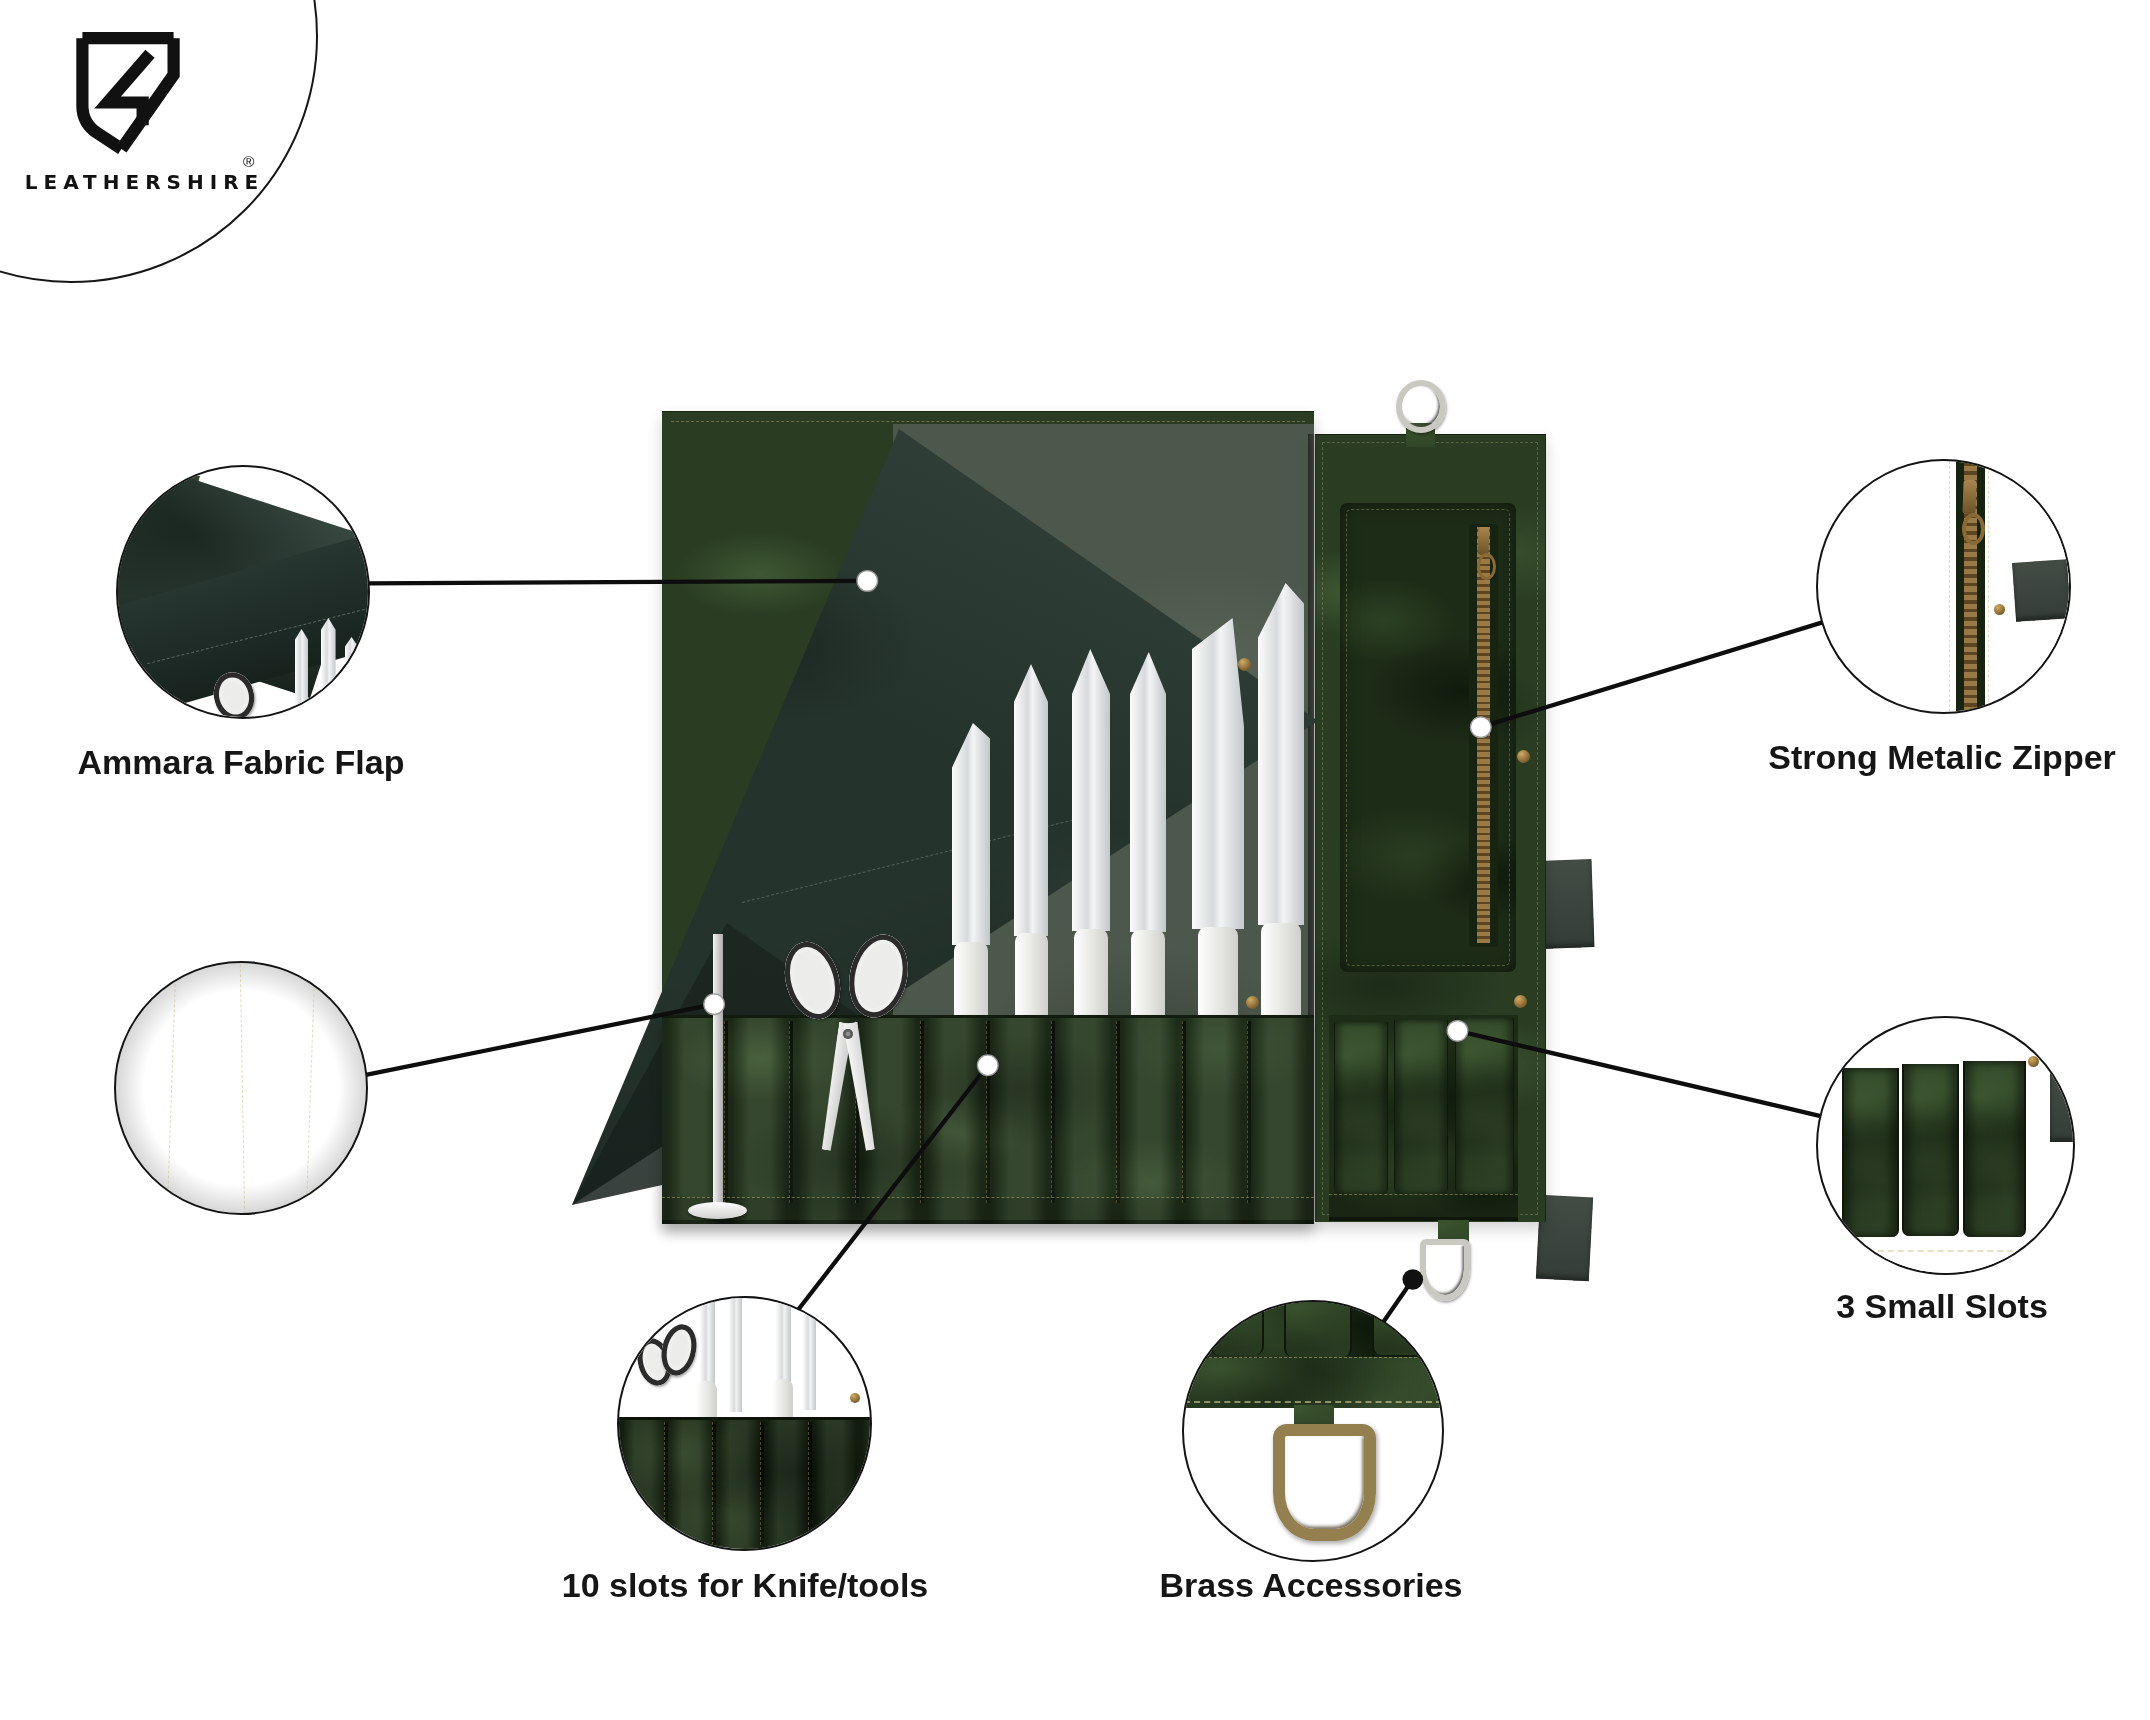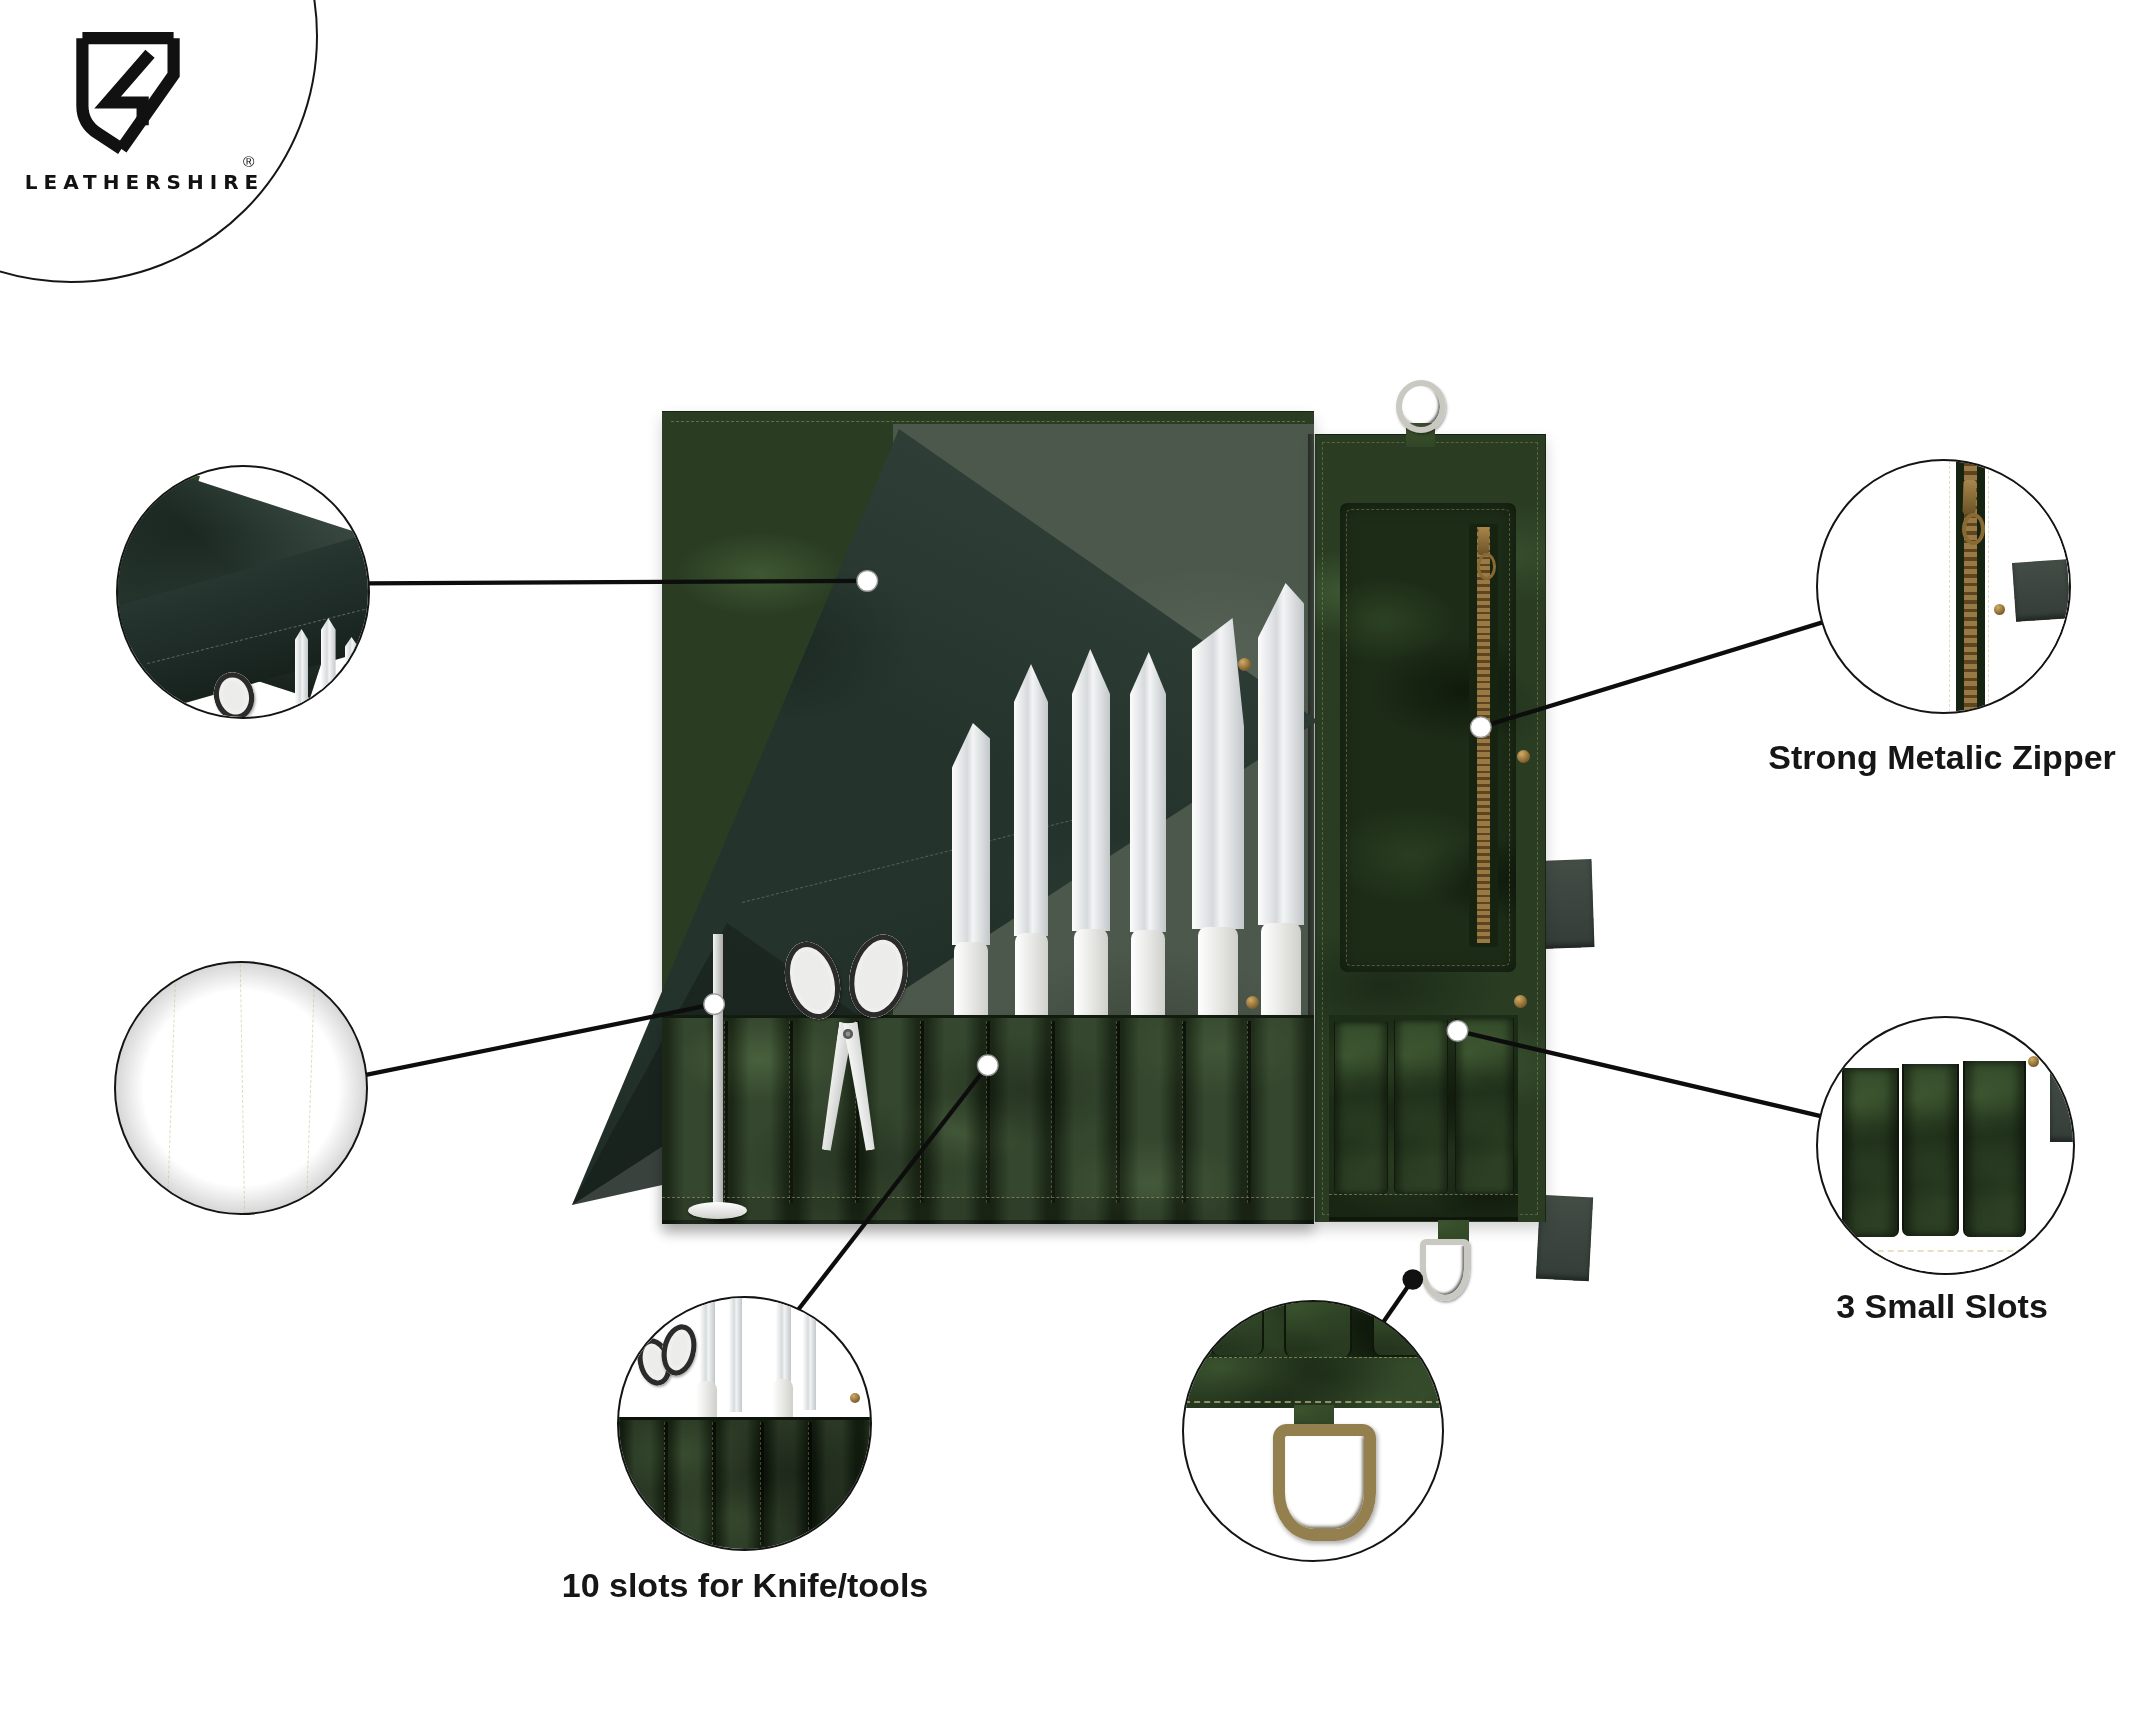--- a/index.html
+++ b/index.html
@@ -212,20 +212,21 @@
   <div class="abs callout-circle" style="left:116px;top:465px;width:250px;height:250px;">
     <div class="abs leather" style="left:0;top:8.6px;width:82px;height:172px;clip-path:polygon(0 0,100% 0,45% 100%,0 100%);"></div>
     <div class="abs fabric" style="left:15.5px;top:-6.9px;width:241px;height:172px;transform:rotate(18deg);transform-origin:left top;"></div>
     <div class="abs" style="left:-5.2px;top:103px;width:275px;height:112px;transform:rotate(-16deg);background:linear-gradient(180deg,#273631,#17221d);"></div>
     <div class="abs" style="left:26px;top:169px;width:224px;height:0;border-top:1.7px dashed rgba(130,145,135,.6);transform:rotate(-14deg);"></div>
     <div class="abs blade" style="left:177px;top:162px;width:13px;height:88px;clip-path:polygon(50% 0,100% 12%,100% 100%,0 100%,0 12%);"></div>
     <div class="abs blade" style="left:203px;top:151px;width:14.6px;height:98px;clip-path:polygon(50% 0,100% 12%,100% 100%,0 100%,0 12%);"></div>
     <div class="abs blade" style="left:227px;top:170px;width:13px;height:79px;clip-path:polygon(50% 0,100% 12%,100% 100%,0 100%,0 12%);"></div>
     <div class="abs sc-loop" style="left:96px;top:205px;width:40px;height:48px;transform:rotate(-14deg);"></div>
   </div>
+  <div class="abs callout-label" style="left:26px;top:743px;width:430px;">Ammara Fabric Flap</div>
 
   <div class="abs callout-circle leather" style="left:114px;top:961px;width:250px;height:250px;">
     <div class="abs" style="inset:0;background:radial-gradient(circle at 50% 50%, rgba(0,0,0,0) 55%, rgba(0,0,0,.45) 100%);"></div>
     <div class="abs" style="left:55px;top:-8.6px;width:0;height:275px;border-left:1.7px dashed rgba(200,190,130,.55);transform:rotate(2deg);"></div>
     <div class="abs" style="left:126px;top:-8.6px;width:0;height:275px;border-left:1.7px dashed rgba(200,190,130,.55);transform:rotate(-1deg);"></div>
     <div class="abs" style="left:194px;top:-8.6px;width:0;height:275px;border-left:1.7px dashed rgba(200,190,130,.55);transform:rotate(2deg);"></div>
   </div>
 
   <div class="abs callout-circle suede" style="left:617px;top:1296px;width:251px;height:251px;">
     <div class="abs blade" style="left:81px;top:-5.2px;width:14.6px;height:122px;"></div>
@@ -254,20 +255,21 @@
       <div class="abs leather" style="left:188px;top:-6.9px;width:60px;height:60px;border-radius:0 0 8.6px 8.6px;border-left:2.6px solid #0e170a;"></div>
     </div>
     <div class="abs leather" style="left:0;top:55px;width:258px;height:50px;border-top:1.7px dashed rgba(205,195,135,.5);">
       <div class="abs" style="left:0;right:0;bottom:5.2px;height:0;border-top:2.6px dashed rgba(215,205,150,.6);"></div>
     </div>
     <div class="abs leather" style="left:110px;top:103px;width:40px;height:26px;"></div>
     <div class="abs" style="left:89px;top:122px;width:79px;height:93px;border:12px solid #94804f;
          border-radius:13.8px 13.8px 41px 41px / 13.8px 13.8px 48px 48px;
          box-shadow:inset 1.7px 1.7px 2.6px rgba(255,255,255,.55), inset -1.7px -2.6px 3.4px rgba(60,50,25,.7), 1.7px 2.6px 4.3px rgba(0,0,0,.3);"></div>
   </div>
+  <div class="abs callout-label" style="left:1096px;top:1566px;width:430px;">Brass Accessories</div>
 
   <div class="abs callout-circle leather" style="left:1816px;top:459px;width:251px;height:251px;">
     <div class="abs" style="left:189px;top:0;width:62px;height:251px;background:#ffffff;clip-path:polygon(18% 0,100% 0,100% 100%,26% 100%,0 42%);"></div>
     <div class="abs tab" style="left:196px;top:100px;width:55px;height:59px;transform:rotate(-4deg);"></div>
     <div class="abs" style="left:131px;top:0;width:0;height:251px;border-left:1.7px dashed rgba(200,190,130,.5);"></div>
     <div class="abs" style="left:170px;top:0;width:0;height:251px;border-left:1.7px dashed rgba(200,190,130,.5);"></div>
     <div class="abs" style="left:138px;top:0;width:29px;height:251px;background:#152310;">
       <div class="abs" style="left:7.7px;top:0;width:13.8px;bottom:0;background:repeating-linear-gradient(0deg,#9a7a44 0 5.2px,#5c451f 5.2px 8.6px);"></div>
     </div>
     <div class="abs" style="left:145px;top:19px;width:13px;height:34px;border-radius:3.4px;background:linear-gradient(180deg,#a8854c,#6b5226);transform:rotate(2deg);"></div>

